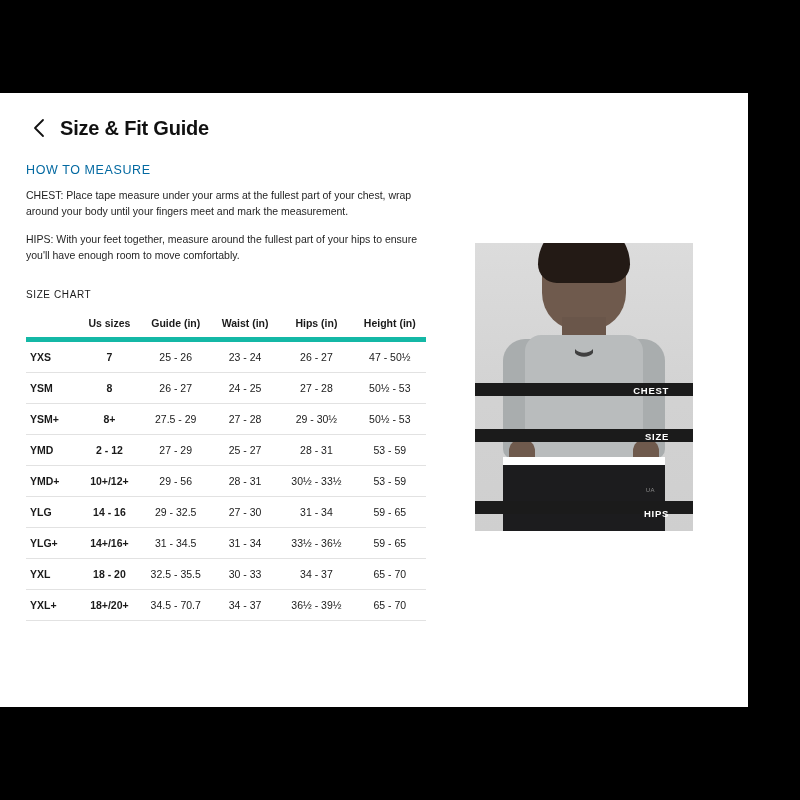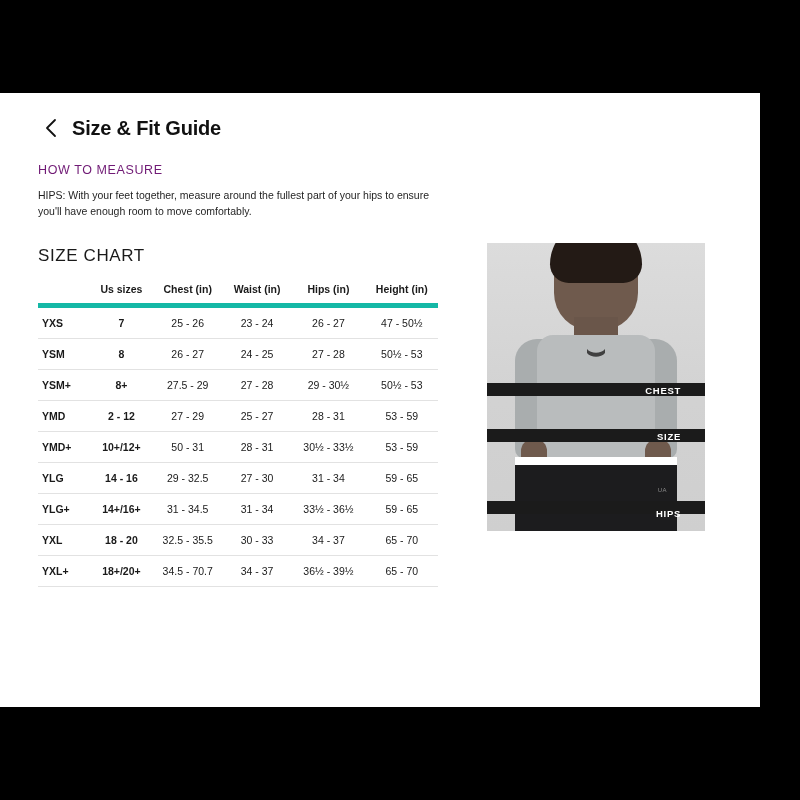--- a/index.html
+++ b/index.html
@@ -13,21 +13,20 @@
     font-family: "Liberation Sans", sans-serif;
     overflow: hidden;
   }
   .page {
     position: absolute;
     left: 0;
     top: 93px;
     width: 748px;
     height: 614px;
     background: #ffffff;
-    padding-left: 12px;
   }
   .header {
     display: flex;
     align-items: center;
     padding: 22px 0 0 26px;
   }
   .back-arrow {
     width: 26px;
     height: 26px;
     display: flex;
@@ -46,34 +45,34 @@
   .content {
     display: flex;
     padding: 0 26px;
   }
   .left-col {
     width: 420px;
     flex: 0 0 420px;
   }
   .section-head {
     font-size: 12.5px;
-    color: #701a75;
+    color: #0369a1;
     letter-spacing: 0.6px;
     margin-top: 22px;
     margin-bottom: 10px;
   }
   .para {
     font-size: 10.5px;
     line-height: 1.55;
     color: #1f1f1f;
     margin-bottom: 11px;
     max-width: 398px;
   }
   .size-chart-head {
-    font-size: 17px;
+    font-size: 10px;
     color: #1a1a1a;
     letter-spacing: 0.6px;
     margin-top: 26px;
     margin-bottom: 6px;
   }
   table.size-table {
     border-collapse: collapse;
     width: 400px;
     margin-top: 8px;
   }
@@ -251,30 +250,31 @@
     </div>
     <div class="title">Size &amp; Fit Guide</div>
   </div>
 
   <div class="content">
 
     <div class="left-col">
 
       <div class="section-head">HOW TO MEASURE</div>
 
+      <div class="para">CHEST: Place tape measure under your arms at the fullest part of your chest, wrap around your body until your fingers meet and mark the measurement.</div>
       <div class="para">HIPS: With your feet together, measure around the fullest part of your hips to ensure you'll have enough room to move comfortably.</div>
 
       <div class="size-chart-head">SIZE CHART</div>
 
       <table class="size-table">
         <thead>
           <tr>
             <th class="blank"></th>
             <th class="col-us">Us sizes</th>
-            <th class="col-chest">Chest (in)</th>
+            <th class="col-chest">Guide (in)</th>
             <th class="col-waist">Waist (in)</th>
             <th class="col-hips">Hips (in)</th>
             <th class="col-height">Height (in)</th>
           </tr>
         </thead>
         <tbody>
           <tr>
             <td class="rowlabel">YXS</td>
             <td class="us">7</td>
             <td>25 - 26</td>
@@ -302,21 +302,21 @@
             <td class="rowlabel">YMD</td>
             <td class="us">2 - 12</td>
             <td>27 - 29</td>
             <td>25 - 27</td>
             <td>28 - 31</td>
             <td>53 - 59</td>
           </tr>
           <tr>
             <td class="rowlabel">YMD+</td>
             <td class="us">10+/12+</td>
-            <td>50 - 31</td>
+            <td>29 - 56</td>
             <td>28 - 31</td>
             <td>30½ - 33½</td>
             <td>53 - 59</td>
           </tr>
           <tr>
             <td class="rowlabel">YLG</td>
             <td class="us">14 - 16</td>
             <td>29 - 32.5</td>
             <td>27 - 30</td>
             <td>31 - 34</td>

